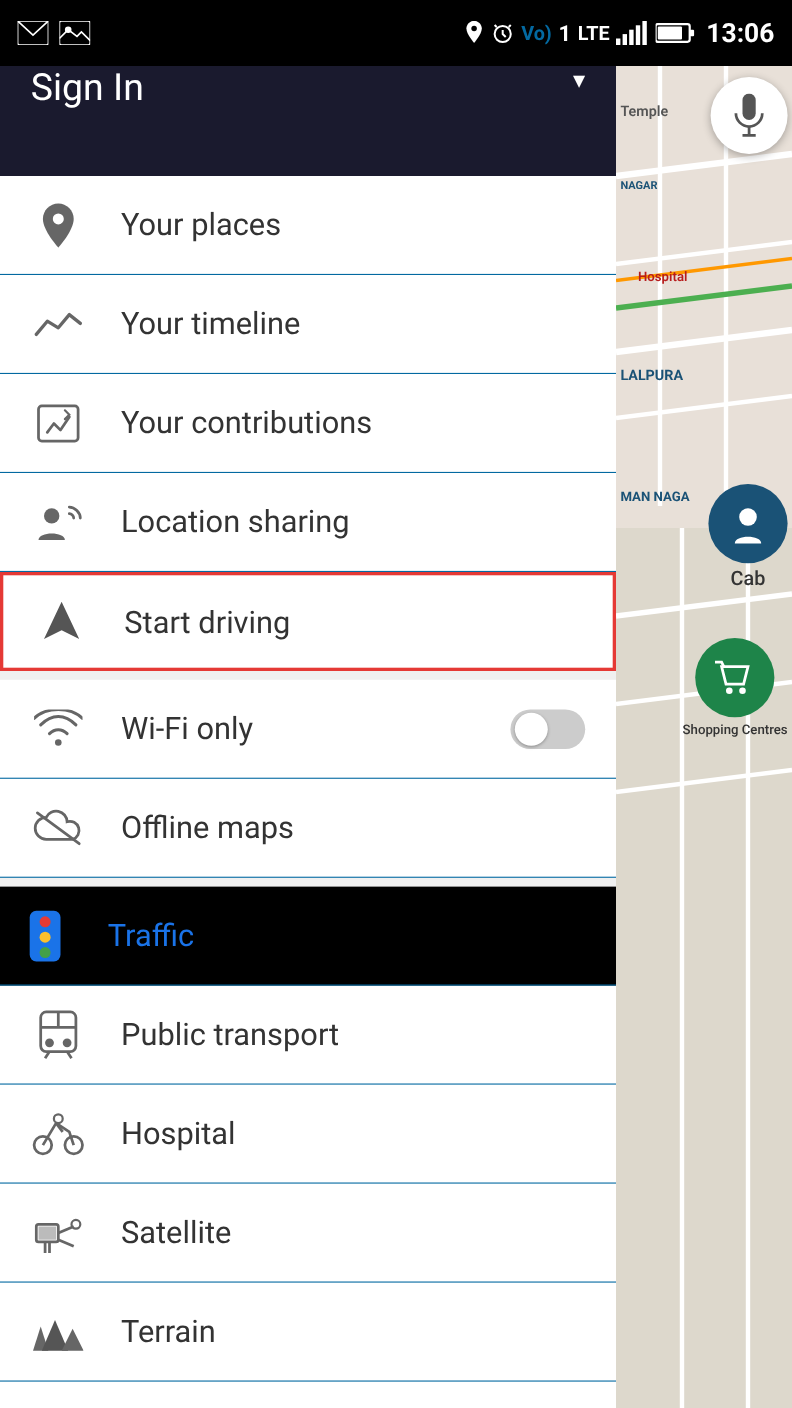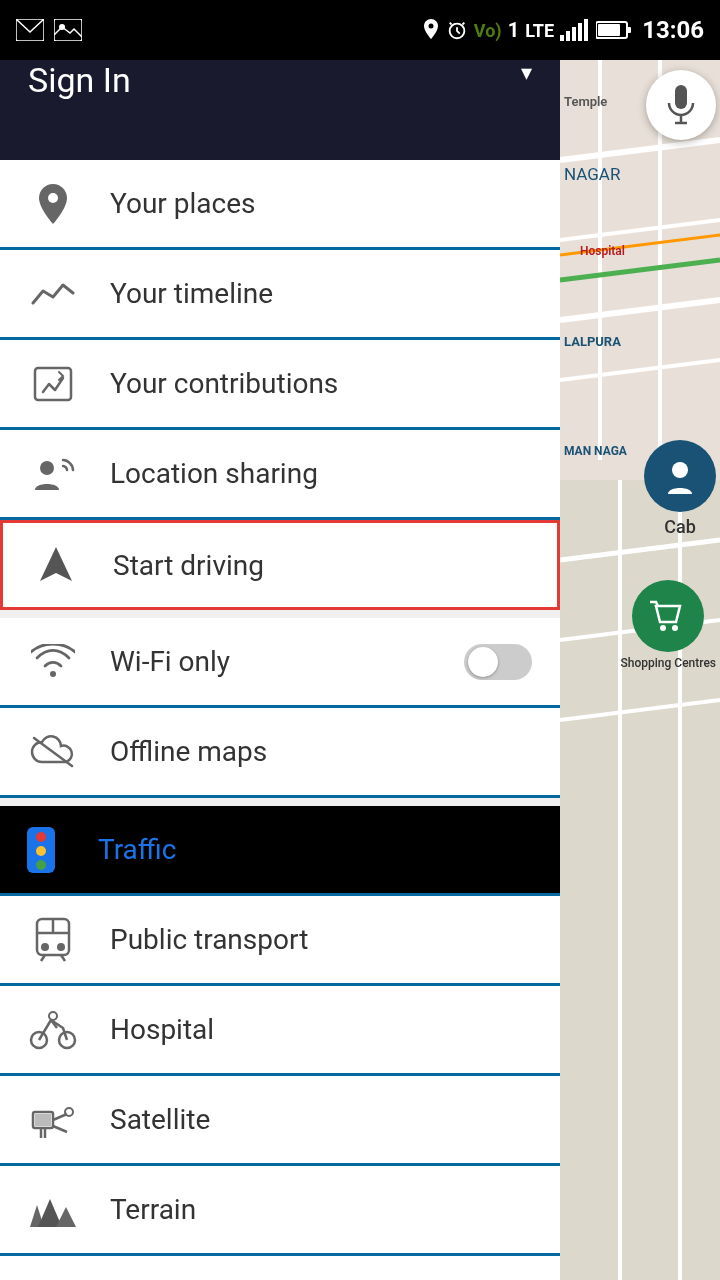--- a/index.html
+++ b/index.html
@@ -169,21 +169,21 @@
     .menu-list {
       flex: 1;
       overflow-y: auto;
     }
     .menu-item {
       display: flex;
       align-items: center;
       padding: 0 28px;
       height: 90px;
       gap: 32px;
-      border-bottom: 3px solid #0369a1;
+      border-bottom: 1px solid #0369a1;
       cursor: pointer;
       position: relative;
     }
     .menu-item.active {
       background: #000000;
       padding-left: 16px;
     }
     .menu-item.highlighted {
       border: 3px solid #e53935;
     }
@@ -261,21 +261,21 @@
       <path d="M9 0C5.13 0 2 3.13 2 7c0 5.25 7 13 7 13s7-7.75 7-13c0-3.87-3.13-7-7-7z" fill="#fff"></path>
       <circle cx="9" cy="7" r="2.5" fill="#000"></circle>
     </svg>
 
     <svg width="22" height="22" viewBox="0 0 24 24">
       <circle cx="12" cy="13" r="8" fill="none" stroke="#fff" stroke-width="2"></circle>
       <path d="M12 9v4l3 3" stroke="#fff" stroke-width="2" fill="none"></path>
       <path d="M4 4l2 2M20 4l-2 2" stroke="#fff" stroke-width="2"></path>
     </svg>
 
-    <span style="color:#4d7c0f;font-size:18px;font-weight:bold;">Vo)</span>
+    <span style="color:#0369a1;font-size:18px;font-weight:bold;">Vo)</span>
 
     <span style="color:#fff;font-size:20px;font-weight:bold;">1</span>
 
     <span style="color:#fff;font-size:18px;font-weight:bold;">LTE</span>
 
     <svg width="30" height="22" viewBox="0 0 30 22">
       <rect x="0" y="16" width="4" height="6" fill="#fff"></rect>
       <rect x="6" y="12" width="4" height="10" fill="#fff"></rect>
       <rect x="12" y="8" width="4" height="14" fill="#fff"></rect>
       <rect x="18" y="4" width="4" height="18" fill="#fff"></rect>
@@ -311,21 +311,21 @@
 
       <rect x="0" y="420" width="160" height="800" fill="#ddd8cc"></rect>
       <line x1="0" y1="500" x2="160" y2="480" stroke="#fff" stroke-width="5"></line>
       <line x1="0" y1="580" x2="160" y2="560" stroke="#fff" stroke-width="4"></line>
       <line x1="0" y1="660" x2="160" y2="640" stroke="#fff" stroke-width="4"></line>
       <line x1="60" y1="420" x2="60" y2="1220" stroke="#fff" stroke-width="4"></line>
       <line x1="120" y1="420" x2="120" y2="1220" stroke="#fff" stroke-width="4"></line>
     </svg>
 
     <div style="position:absolute;top:30px;left:0;right:0;padding:4px;font-size:13px;color:#555;font-weight:600;">Temple</div>
-    <div style="position:absolute;top:100px;left:0;right:0;padding:4px;font-size:17px;color:#1a5276;font-weight:400;">NAGAR</div>
+    <div style="position:absolute;top:100px;left:0;right:0;padding:4px;font-size:10px;color:#1a5276;font-weight:700;">NAGAR</div>
     <div style="position:absolute;top:180px;left:0;right:0;padding:4px;font-size:12px;color:#b71c1c;font-weight:600;margin-left:16px;">Hospital</div>
     <div style="position:absolute;top:270px;left:0;right:0;padding:4px;font-size:13px;color:#1a5276;font-weight:700;">LALPURA</div>
     <div style="position:absolute;top:380px;left:0;right:0;padding:4px;font-size:12px;color:#1a5276;font-weight:700;">MAN NAGA</div>
   </div>
 
   <div class="mic-btn" style="position:absolute;top:10px;right:4px;">
     <svg width="32" height="40" viewBox="0 0 32 40">
       <rect x="10" y="0" width="12" height="24" rx="6" fill="#555"></rect>
       <path d="M4 18c0 6.6 5.4 12 12 12s12-5.4 12-12" stroke="#555" stroke-width="2.5" fill="none"></path>
       <line x1="16" y1="30" x2="16" y2="38" stroke="#555" stroke-width="2.5"></line>

